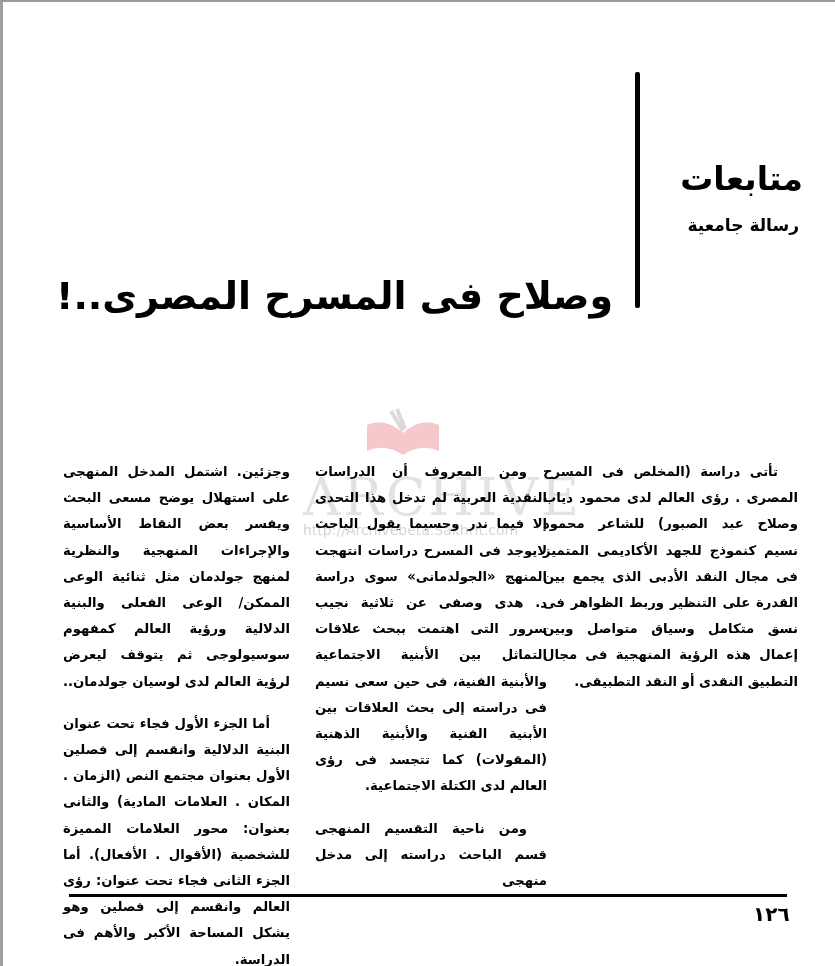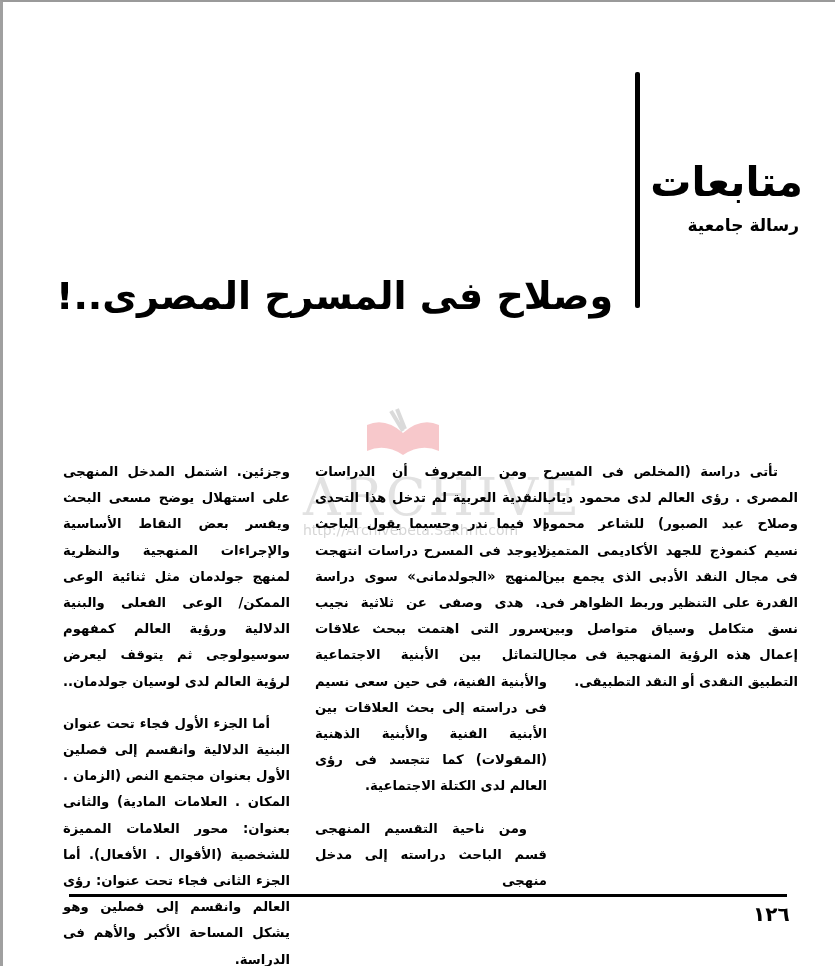--- a/index.html
+++ b/index.html
@@ -5,21 +5,21 @@
   html, body { margin: 0; padding: 0; background: #ffffff; }
   body { width: 835px; height: 966px; position: relative; overflow: hidden; }
   .page {
     position: absolute; left: 0; top: 0; width: 835px; height: 966px;
     background: #ffffff;
     border-top: 2px solid #9a9a9a; border-left: 3px solid #a0a0a0;
     box-sizing: border-box;
   }
   .ar { direction: rtl; font-family: "DejaVu Sans", sans-serif; color: #000; }
   .vrule { position: absolute; left: 632px; top: 70px; width: 5px; height: 236px; background: #000; border-radius: 2px; }
-  .section-title { position: absolute; right: 32px; top: 160px; font-size: 41px; font-weight: bold; letter-spacing: 4px; line-height: 1; }
+  .section-title { position: absolute; right: 32px; top: 160px; font-size: 33px; font-weight: bold; letter-spacing: 4px; line-height: 1; }
   .section-sub { position: absolute; right: 36px; top: 205px; font-size: 17px; font-weight: bold; margin-top: 8px; }
   .headline { position: absolute; right: 222px; top: 275px; font-size: 38px; font-weight: 900; line-height: 1; white-space: nowrap; }
   .col { position: absolute; top: 445px; font-size: 13.2px; font-weight: bold; line-height: 26.2px; text-align: justify; text-align-last: right; }
   .col p { margin: 12px 0 16px 0; text-indent: 0; }
   .col p.indent { text-indent: 20px; }
   .col-right { left: 540px; width: 255px; }
   .col-mid   { left: 312px; width: 232px; }
   .col-left  { left: 60px;  width: 227px; }
   .footer-rule { position: absolute; left: 66px; top: 892px; width: 718px; height: 3px; background: #000; }
   .page-num { position: absolute; left: 750px; top: 900px; font-size: 20px; font-weight: 900; font-family: "DejaVu Sans", sans-serif; }

